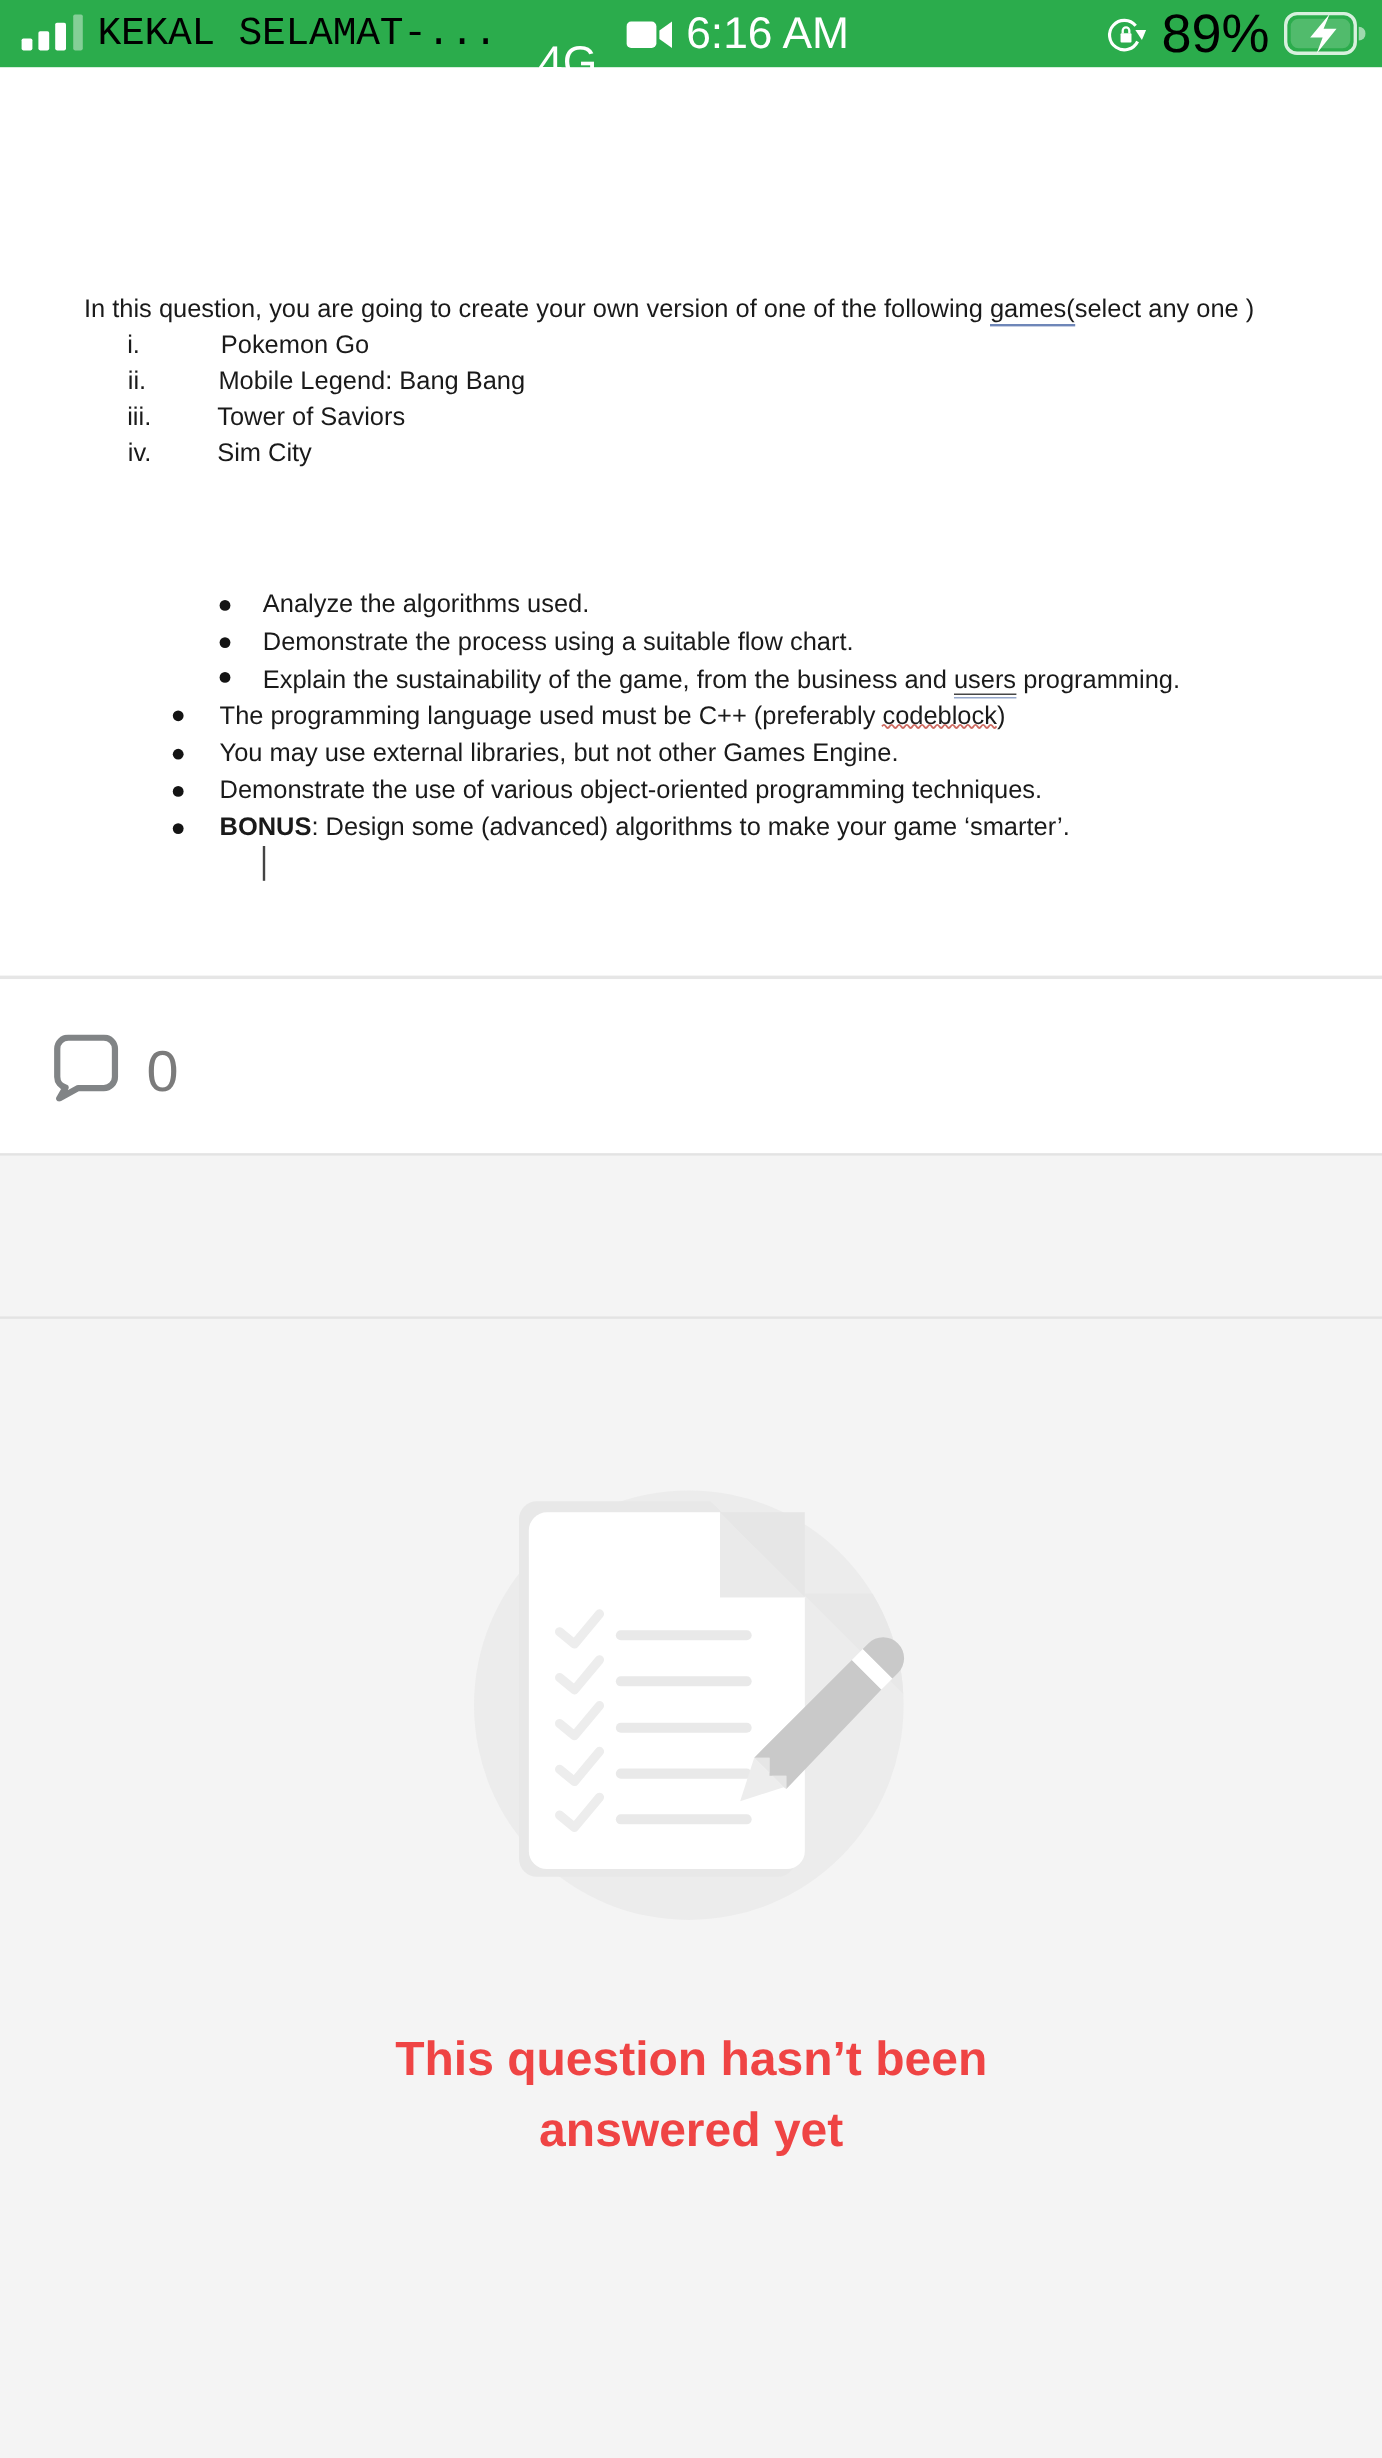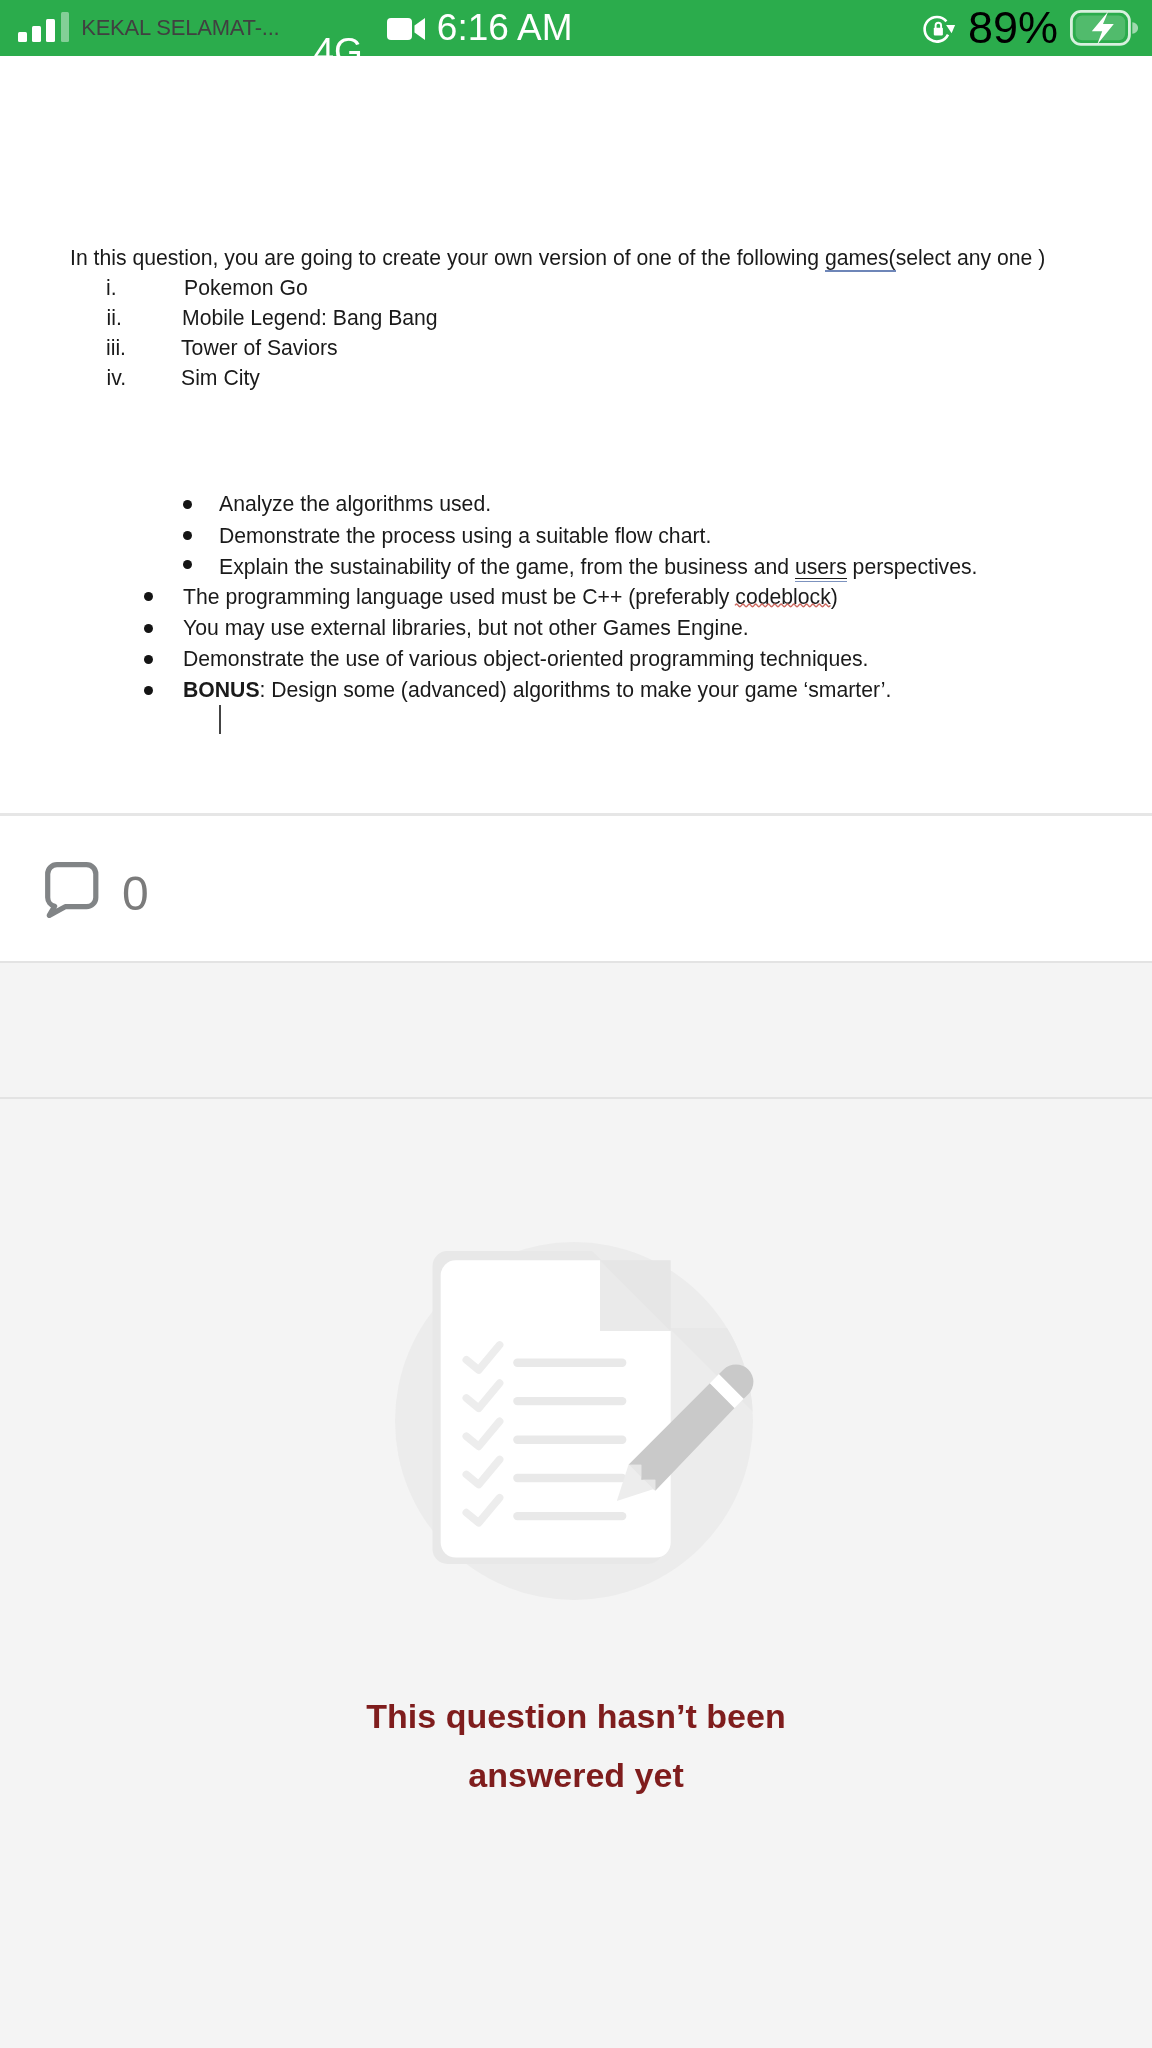--- a/index.html
+++ b/index.html
@@ -11,22 +11,22 @@
   
   .statusbar{position:absolute;left:0;top:0;width:1152px;height:56px;
     background:#2BAC4C;display:flex;align-items:center;}
   .sb-left{display:flex;align-items:center;margin-left:18px;}
   .sig{display:flex;align-items:flex-end;height:30px;gap:5.6px;position:relative;top:-1px;}
   .sig i{display:block;width:8.6px;background:#ffffff;border-radius:1.5px;}
   .sig i.b1{height:10px;}
   .sig i.b2{height:16px;}
   .sig i.b3{height:23px;}
   .sig i.b4{height:30px;background:rgba(255,255,255,0.42);}
-  .carrier{color:#404040;font-size:22px;margin-left:12px;letter-spacing:-0.2px;
-    font-family:Liberation Sans, sans-serif;}
+  .carrier{color:#000000;font-size:33px;margin-left:12px;letter-spacing:-0.2px;
+    font-family:Liberation Mono, monospace;}
   .net{color:#fff;font-size:37px;margin-left:34px;margin-top:47px;}
   .vid{margin-left:24px;display:flex;align-items:center;position:relative;top:1px;}
   .clock{color:#fff;font-size:37px;margin-left:11px;}
   .sb-right{margin-left:auto;display:flex;align-items:center;margin-right:14px;}
   .rot{display:flex;align-items:center;}
   .battpct{color:#000000;font-size:45px;margin-left:11px;}
   .batt{margin-left:12px;display:flex;align-items:center;}
 
   
   .navbar{position:absolute;left:0;top:56px;width:1152px;height:119px;background:#fff;}
@@ -57,22 +57,22 @@
   .cicon{position:absolute;left:45px;top:46.3px;width:54px;height:56px;}
   .ccount{position:absolute;left:122px;top:54px;font-size:48px;line-height:48px;color:#7B7B7B;
      font-family:"Liberation Sans",sans-serif;}
   .graypanel{position:absolute;left:0;top:961px;width:1152px;height:1087px;background:#F4F4F4;}
   .sep15{position:absolute;left:0;top:961px;width:1152px;height:2px;background:#E3E3E3;}
   .sep2{position:absolute;left:0;top:1097px;width:1152px;height:2px;background:#E3E3E3;}
 
   
   .empty-illu{position:absolute;left:392px;top:1238px;width:400px;height:400px;}
   .emptytext{position:absolute;left:0;top:1687px;width:1152px;text-align:center;
-     font-family:"Liberation Sans",sans-serif;font-weight:bold;font-size:34px;
-     line-height:59.4px;color:#7f1d1d;}
+     font-family:"Liberation Sans",sans-serif;font-weight:bold;font-size:40px;
+     line-height:59.4px;color:#ef4444;}
 </style>
 </head>
 <body>
 
 <div class="app">
 
   <div class="statusbar">
     <div class="sb-left">
       <span class="sig">
         <i class="b1"></i>
@@ -124,21 +124,21 @@
     <div class="qline" style="left:181px;top:158px;">Tower of Saviors</div>
     <div class="qline" style="left:106.5px;top:188px;">iv.</div>
     <div class="qline" style="left:181px;top:188px;">Sim City</div>
 
 
     <span class="dot" style="left:182.6px;top:320.9px;"></span>
     <div class="qline" style="left:219px;top:314px;">Analyze the algorithms used.</div>
     <span class="dot" style="left:182.6px;top:351.6px;"></span>
     <div class="qline" style="left:219px;top:345.5px;">Demonstrate the process using a suitable flow chart.</div>
     <span class="dot" style="left:182.6px;top:381.1px;"></span>
-    <div class="qline" style="left:219px;top:376.5px;"><span>Explain the sustainability of the game, from the business and </span><span class="uline">users</span><span> perspectives.</span></div>
+    <div class="qline" style="left:219px;top:376.5px;"><span>Explain the sustainability of the game, from the business and </span><span class="uline">users</span><span> programming.</span></div>
 
     <span class="dot" style="left:144px;top:413px;"></span>
     <div class="qline" style="left:183px;top:407px;"><span>The programming language used must be C++ (preferably </span><span class="spellwrap"><span>codeblock</span><svg class="spell" viewBox="0 0 120 5.2" preserveAspectRatio="none">
             <path d="M0 3.5 Q2 0.8 4 3.5 T8 3.5 T12 3.5 T16 3.5 T20 3.5 T24 3.5 T28 3.5 T32 3.5 T36 3.5 T40 3.5 T44 3.5 T48 3.5 T52 3.5 T56 3.5 T60 3.5 T64 3.5 T68 3.5 T72 3.5 T76 3.5 T80 3.5 T84 3.5 T88 3.5 T92 3.5 T96 3.5 T100 3.5 T104 3.5 T108 3.5 T112 3.5 T116 3.5 T120 3.5" fill="none" stroke="#CE6A61" stroke-width="1.7"></path>
           </svg></span><span>)</span></div>
 
     <span class="dot" style="left:144px;top:444.5px;"></span>
     <div class="qline" style="left:183px;top:438px;">You may use external libraries, but not other Games Engine.</div>
     <span class="dot" style="left:144px;top:475.5px;"></span>
     <div class="qline" style="left:183px;top:469px;">Demonstrate the use of various object-oriented programming techniques.</div>

